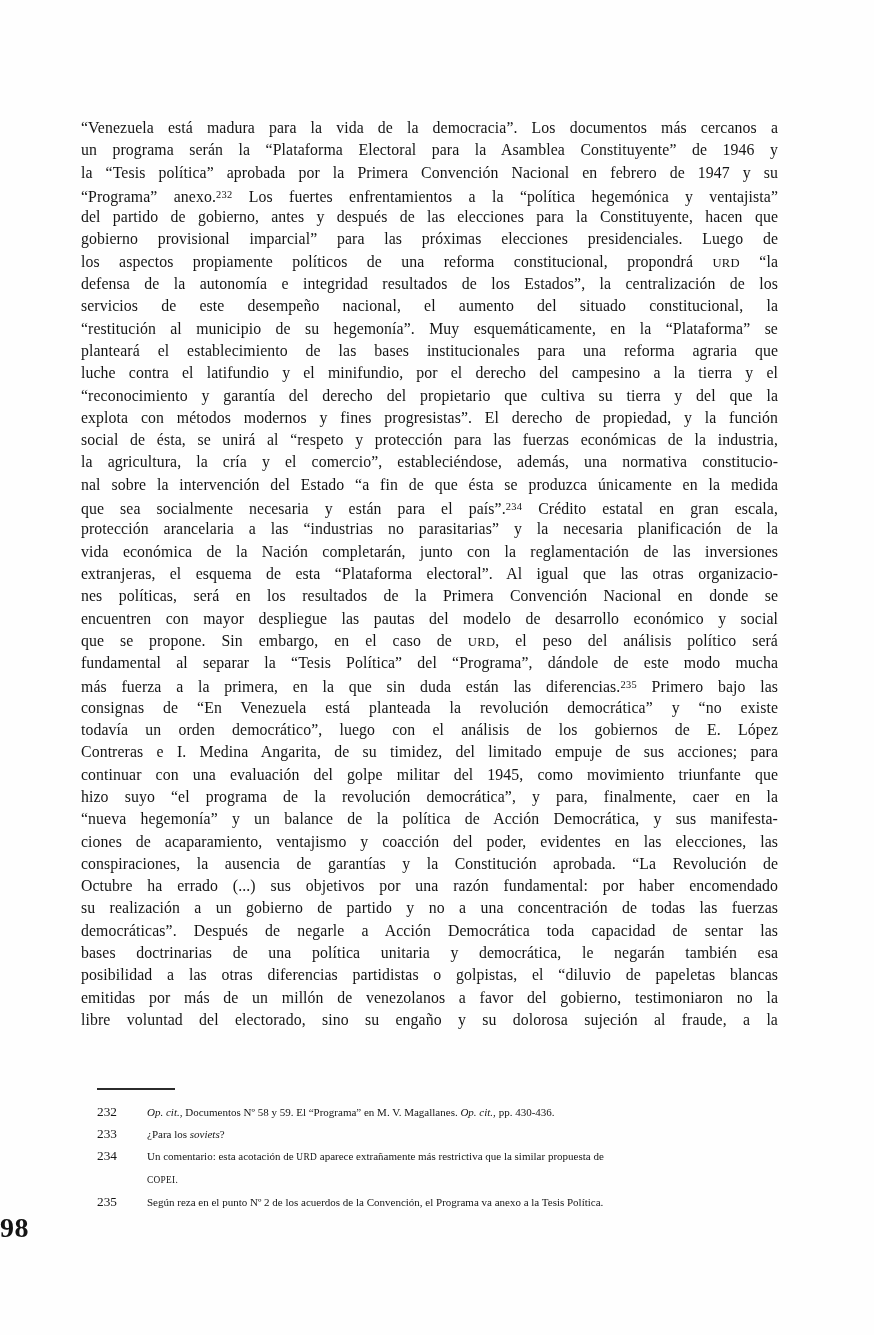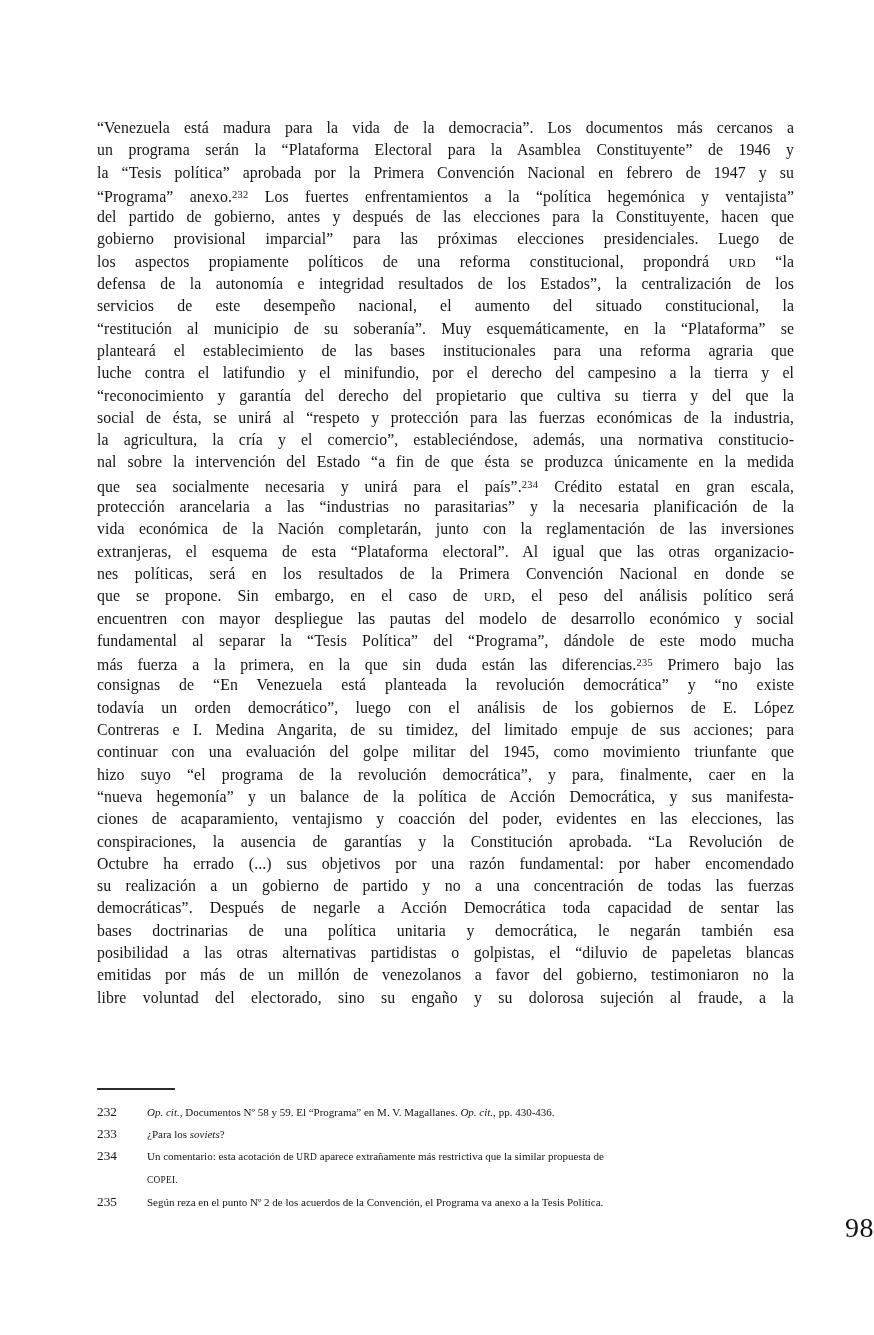--- a/index.html
+++ b/index.html
@@ -11,21 +11,21 @@
     position: relative;
     width: 874px;
     height: 1335px;
     margin: 0 auto;
     background: #fefefe;
     color: #141414;
     overflow: hidden;
   }
   .body-text {
     position: absolute;
-    left: 97px;
+    left: 81px;
     top: 117px;
     width: 697px;
   }
   .line {
     font-size: 15.8px;
     line-height: 22.3px;
     height: 22.3px;
     text-align: justify;
     text-align-last: justify;
     white-space: normal;
@@ -63,68 +63,70 @@
     flex: 1;
     font-size: 11px;
     line-height: 22px;
   }
   .fn-text .seg-sc { font-size: 0.85em; }
   .page-number {
     position: absolute;
     left: 0;
     right: 0;
     top: 1212px;
-    text-align: right;
+    text-align: left;
     font-size: 28px;
     letter-spacing: 0.5px;
+    font-weight: bold;
   }
 </style>
 </head>
 <body>
 
 <div class="page">
   <div class="body-text">
       <div class="line"><span>“Venezuela está madura para la vida de la democracia”. Los documentos más cercanos a</span></div>
       <div class="line"><span>un programa serán la “Plataforma Electoral para la Asamblea Constituyente” de 1946 y</span></div>
       <div class="line"><span>la “Tesis política” aprobada por la Primera Convención Nacional en febrero de 1947 y su</span></div>
       <div class="line"><span>“Programa” anexo.</span><span class="seg-sup">232</span><span> Los fuertes enfrentamientos a la “política hegemónica y ventajista”</span></div>
       <div class="line"><span>del partido de gobierno, antes y después de las elecciones para la Constituyente, hacen que</span></div>
       <div class="line"><span>gobierno provisional imparcial” para las próximas elecciones presidenciales. Luego de</span></div>
       <div class="line"><span>los aspectos propiamente políticos de una reforma constitucional, propondrá </span><span class="seg-sc">URD</span><span> “la</span></div>
       <div class="line"><span>defensa de la autonomía e integridad resultados de los Estados”, la centralización de los</span></div>
       <div class="line"><span>servicios de este desempeño nacional, el aumento del situado constitucional, la</span></div>
-      <div class="line"><span>“restitución al municipio de su soberanía”. Muy esquemáticamente, en la “Plataforma” se</span></div>
+      <div class="line"><span>“restitución al municipio de su hegemonía”. Muy esquemáticamente, en la “Plataforma” se</span></div>
       <div class="line"><span>planteará el establecimiento de las bases institucionales para una reforma agraria que</span></div>
       <div class="line"><span>luche contra el latifundio y el minifundio, por el derecho del campesino a la tierra y el</span></div>
       <div class="line"><span>“reconocimiento y garantía del derecho del propietario que cultiva su tierra y del que la</span></div>
+      <div class="line"><span>explota con métodos modernos y fines progresistas”. El derecho de propiedad, y la función</span></div>
       <div class="line"><span>social de ésta, se unirá al “respeto y protección para las fuerzas económicas de la industria,</span></div>
       <div class="line"><span>la agricultura, la cría y el comercio”, estableciéndose, además, una normativa constitucio-</span></div>
       <div class="line"><span>nal sobre la intervención del Estado “a fin de que ésta se produzca únicamente en la medida</span></div>
-      <div class="line"><span>que sea socialmente necesaria y unirá para el país”.</span><span class="seg-sup">234</span><span> Crédito estatal en gran escala,</span></div>
+      <div class="line"><span>que sea socialmente necesaria y están para el país”.</span><span class="seg-sup">234</span><span> Crédito estatal en gran escala,</span></div>
       <div class="line"><span>protección arancelaria a las “industrias no parasitarias” y la necesaria planificación de la</span></div>
       <div class="line"><span>vida económica de la Nación completarán, junto con la reglamentación de las inversiones</span></div>
       <div class="line"><span>extranjeras, el esquema de esta “Plataforma electoral”. Al igual que las otras organizacio-</span></div>
       <div class="line"><span>nes políticas, será en los resultados de la Primera Convención Nacional en donde se</span></div>
+      <div class="line"><span>encuentren con mayor despliegue las pautas del modelo de desarrollo económico y social</span></div>
       <div class="line"><span>que se propone. Sin embargo, en el caso de </span><span class="seg-sc">URD</span><span>, el peso del análisis político será</span></div>
-      <div class="line"><span>encuentren con mayor despliegue las pautas del modelo de desarrollo económico y social</span></div>
       <div class="line"><span>fundamental al separar la “Tesis Política” del “Programa”, dándole de este modo mucha</span></div>
       <div class="line"><span>más fuerza a la primera, en la que sin duda están las diferencias.</span><span class="seg-sup">235</span><span> Primero bajo las</span></div>
       <div class="line"><span>consignas de “En Venezuela está planteada la revolución democrática” y “no existe</span></div>
       <div class="line"><span>todavía un orden democrático”, luego con el análisis de los gobiernos de E. López</span></div>
       <div class="line"><span>Contreras e I. Medina Angarita, de su timidez, del limitado empuje de sus acciones; para</span></div>
       <div class="line"><span>continuar con una evaluación del golpe militar del 1945, como movimiento triunfante que</span></div>
       <div class="line"><span>hizo suyo “el programa de la revolución democrática”, y para, finalmente, caer en la</span></div>
       <div class="line"><span>“nueva hegemonía” y un balance de la política de Acción Democrática, y sus manifesta-</span></div>
       <div class="line"><span>ciones de acaparamiento, ventajismo y coacción del poder, evidentes en las elecciones, las</span></div>
       <div class="line"><span>conspiraciones, la ausencia de garantías y la Constitución aprobada. “La Revolución de</span></div>
       <div class="line"><span>Octubre ha errado (...) sus objetivos por una razón fundamental: por haber encomendado</span></div>
       <div class="line"><span>su realización a un gobierno de partido y no a una concentración de todas las fuerzas</span></div>
       <div class="line"><span>democráticas”. Después de negarle a Acción Democrática toda capacidad de sentar las</span></div>
       <div class="line"><span>bases doctrinarias de una política unitaria y democrática, le negarán también esa</span></div>
-      <div class="line"><span>posibilidad a las otras alternativas partidistas o golpistas, el “diluvio de papeletas blancas</span></div>
+      <div class="line"><span>posibilidad a las otras diferencias partidistas o golpistas, el “diluvio de papeletas blancas</span></div>
       <div class="line"><span>emitidas por más de un millón de venezolanos a favor del gobierno, testimoniaron no la</span></div>
       <div class="line"><span>libre voluntad del electorado, sino su engaño y su dolorosa sujeción al fraude, a la</span></div>
     </div>
 
   <div class="footnote-block">
     <div class="fn-rule"></div>
     <div>
         <div class="footnote">
           <div class="fn-num">232</div>
           <div class="fn-text"><span class="seg-i">Op. cit.,</span><span> Documentos Nº 58 y 59. El “Programa” en M. V. Magallanes. </span><span class="seg-i">Op. cit.,</span><span> pp. 430-436.</span></div>

